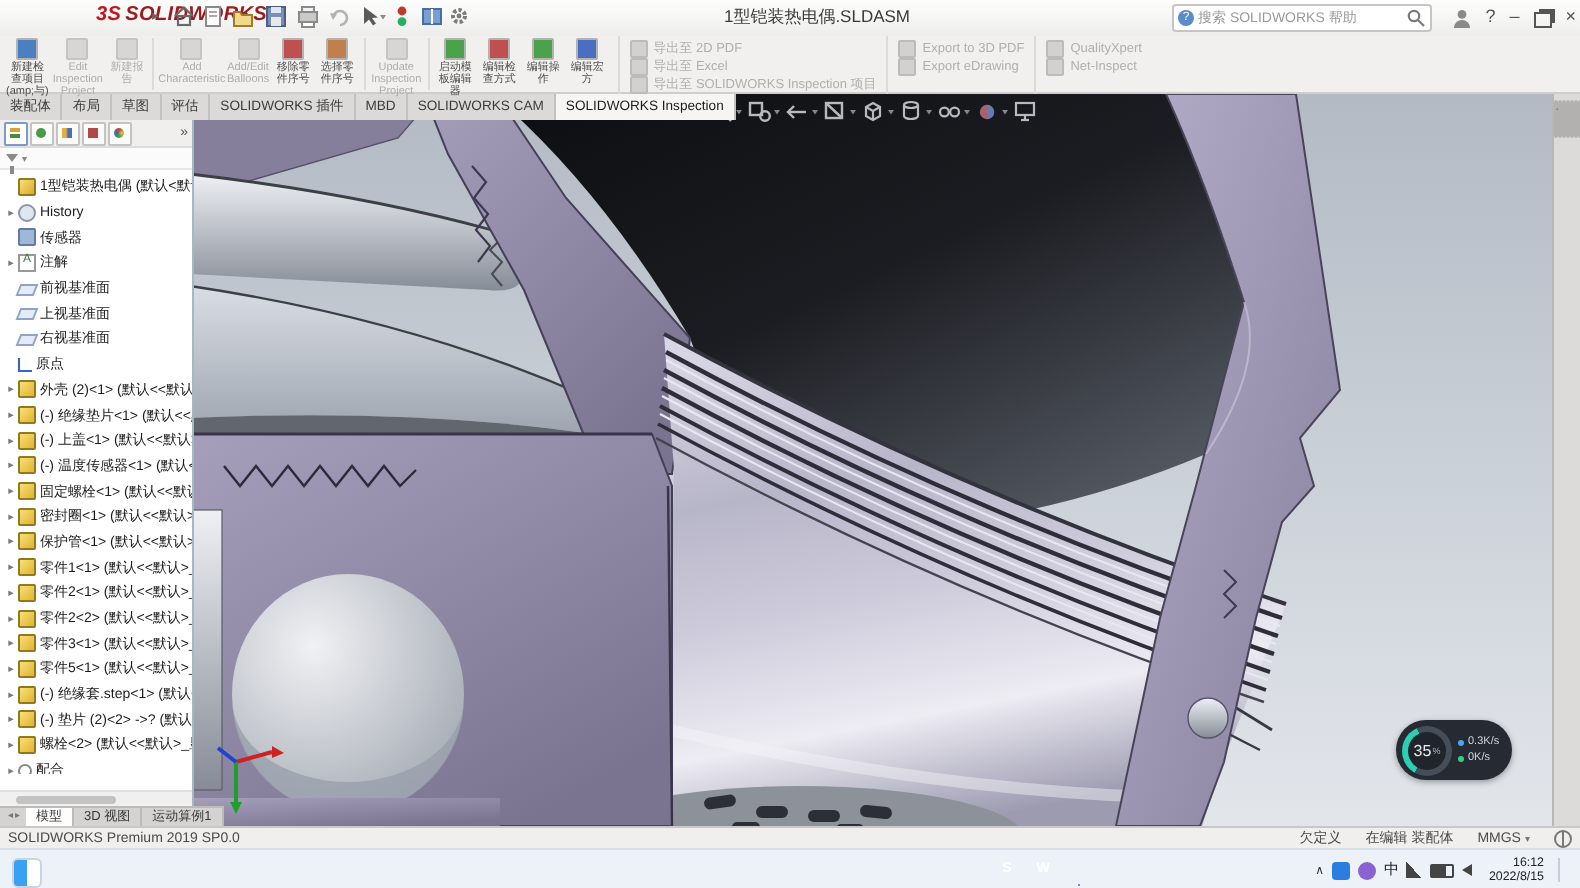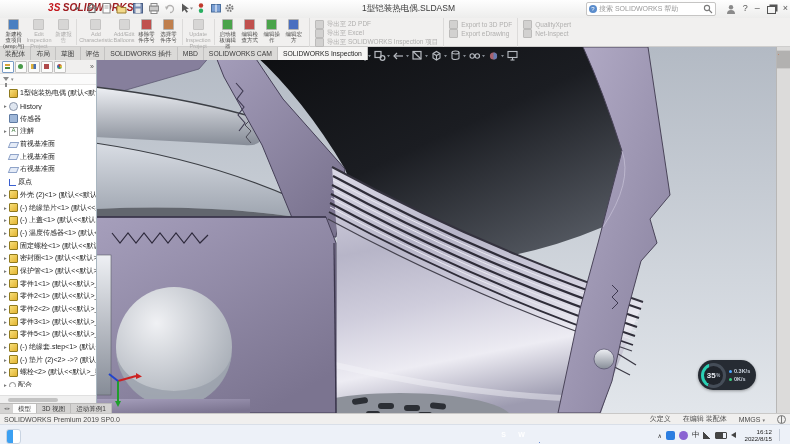--- a/index.html
+++ b/index.html
@@ -36,21 +36,21 @@
   .rexpcol{display:flex;flex-direction:column;justify-content:flex-start;padding:2px 5px 0 5px;border-left:1px solid #dcdbda;}
   .rexpitem{display:flex;align-items:center;gap:3px;height:9px;}
   .rexpitem .eicon{width:7px;height:7px;background:#d2d1d0;border:1px solid #bcbbba;border-radius:1px;flex:none;}
   .rexpitem .etext{font-size:6.5px;color:#b0afae;white-space:nowrap;}
   
   .tabstrip{position:absolute;left:0;top:47px;height:13px;display:flex;z-index:25;}
   .ttab{font-size:6.8px;line-height:13px;padding:0 5px;background:#dbdad8;color:#3c3c3c;
     border-right:1px solid #c3c2c1;white-space:nowrap;cursor:pointer;}
   .ttab.active{background:#f6f5f4;color:#1d1d1d;}
   
-  .viewport{position:absolute;left:0;top:47px;width:776px;height:366px;z-index:1;font-weight:bold;}
+  .viewport{position:absolute;left:0;top:47px;width:776px;height:366px;z-index:1;}
   .hud{position:absolute;left:355px;top:2px;z-index:5;opacity:.9;}
   .speedwidget{position:absolute;left:698px;top:313px;width:58px;height:30px;background:#262b33;
     border-radius:16px;z-index:6;display:flex;align-items:center;padding:0 3px;box-sizing:border-box;gap:3px;
     box-shadow:0 1px 3px rgba(0,0,0,.35);}
   .sw-circle{width:25px;height:25px;border-radius:50%;flex:none;
     background:conic-gradient(from 210deg,#2bd0b4 0 126deg,#454d58 126deg 360deg);
     display:flex;align-items:center;justify-content:center;}
   .sw-inner{width:19px;height:19px;border-radius:50%;background:#20242b;color:#e8ecf2;
     font-size:8px;display:flex;align-items:center;justify-content:center;}
   .sw-inner i{font-style:normal;font-size:4.5px;margin-left:.5px;color:#aeb6c2;}

